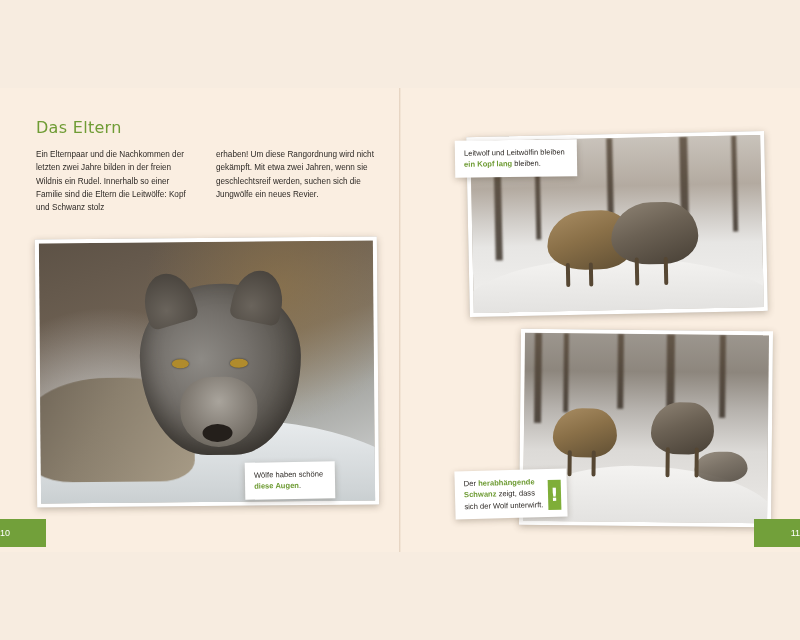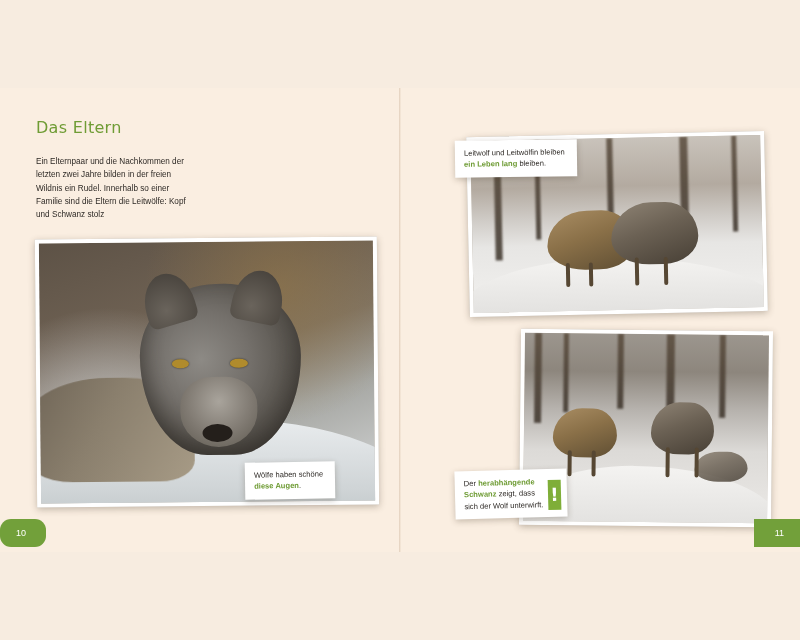--- a/index.html
+++ b/index.html
@@ -49,21 +49,21 @@
     font-family: "DejaVu Sans", sans-serif;
     font-weight: normal;
   }
   .col {
     position: absolute;
     font-size: 8.2px;
     line-height: 1.62;
     color: #2e2a26;
     text-align: left;
   }
-  .col-1 { left: 36px; top: 148px; width: 158px; margin-top: 7px; }
+  .col-1 { left: 36px; top: 148px; width: 158px; }
   .col-2 { left: 216px; top: 148px; width: 160px; }
 
   
   .photo {
     position: absolute;
     background: #b9b1a6;
     box-shadow: 0 2px 7px rgba(60,45,30,0.30);
     overflow: hidden;
     border: 4px solid #ffffff;
     box-sizing: border-box;
@@ -268,43 +268,42 @@
     height: 28px;
     background: #72a03a;
     color: #ffffff;
     font-size: 9px;
     display: flex;
     align-items: center;
   }
   #pagenum-left {
     left: 0;
     top: 519px;
-    padding-left: 16px;
+    padding-left: 0;
     box-sizing: border-box;
-    border-radius: 11px;
   }
   #pagenum-right {
     left: 754px;
     top: 519px;
     justify-content: flex-end;
-    padding-right: 16px;
     box-sizing: border-box;
   }
 </style>
 </head>
 <body>
 
 <div class="spread">
 
   <div class="page-area"></div>
   <div class="gutter"></div>
 
   <div class="headline">Das Eltern</div>
 
   <div class="col col-1">Ein Elternpaar und die Nachkommen der letzten zwei Jahre bilden in der freien Wildnis ein Rudel. Innerhalb so einer Familie sind die Eltern die Leitwölfe: Kopf und Schwanz stolz</div>
+  <div class="col col-2">erhaben! Um diese Rangordnung wird nicht gekämpft. Mit etwa zwei Jahren, wenn sie geschlechtsreif werden, suchen sich die Jungwölfe ein neues Revier.</div>
 
   <div class="photo" id="photo-wolf-portrait">
     <div class="portrait-bg"></div>
     <div class="portrait-snow"></div>
     <div class="wolf-body"></div>
     <div class="wolf-head"></div>
     <div class="wolf-ear l"></div>
     <div class="wolf-ear r"></div>
     <div class="wolf-muzzle"></div>
     <div class="wolf-nose"></div>
@@ -328,21 +327,21 @@
     <div class="snowbank"></div>
     <div class="wolf-sil" style="left:26%;top:42%;width:30%;height:34%;"></div>
     <div class="wolf-sil dark" style="left:48%;top:38%;width:30%;height:36%;"></div>
     <div class="wolf-leg" style="left:32%;top:72%;height:14%;"></div>
     <div class="wolf-leg" style="left:40%;top:72%;height:14%;"></div>
     <div class="wolf-leg" style="left:56%;top:70%;height:16%;"></div>
     <div class="wolf-leg" style="left:66%;top:70%;height:16%;"></div>
   </div>
 
   <div class="caption" id="caption-leitwolf">
-    <span>Leitwolf und Leitwölfin bleiben </span><span class="green">ein Leben lang</span><span> bleiben.</span>
+    <span>Leitwolf und Leitwölfin bleiben </span><span class="green">ein Kopf lang</span><span> bleiben.</span>
   </div>
 
   <div class="photo" id="photo-pack">
     <div class="forest-bg"></div>
     <div class="tree blur-bg" style="left:4%;width:7px;height:48%;"></div>
     <div class="tree blur-bg" style="left:16%;width:5px;height:42%;"></div>
     <div class="tree blur-bg" style="left:38%;width:6px;height:40%;"></div>
     <div class="tree blur-bg" style="left:58%;width:8px;height:46%;"></div>
     <div class="tree blur-bg" style="left:80%;width:6px;height:44%;"></div>
     <div class="snowbank"></div>

